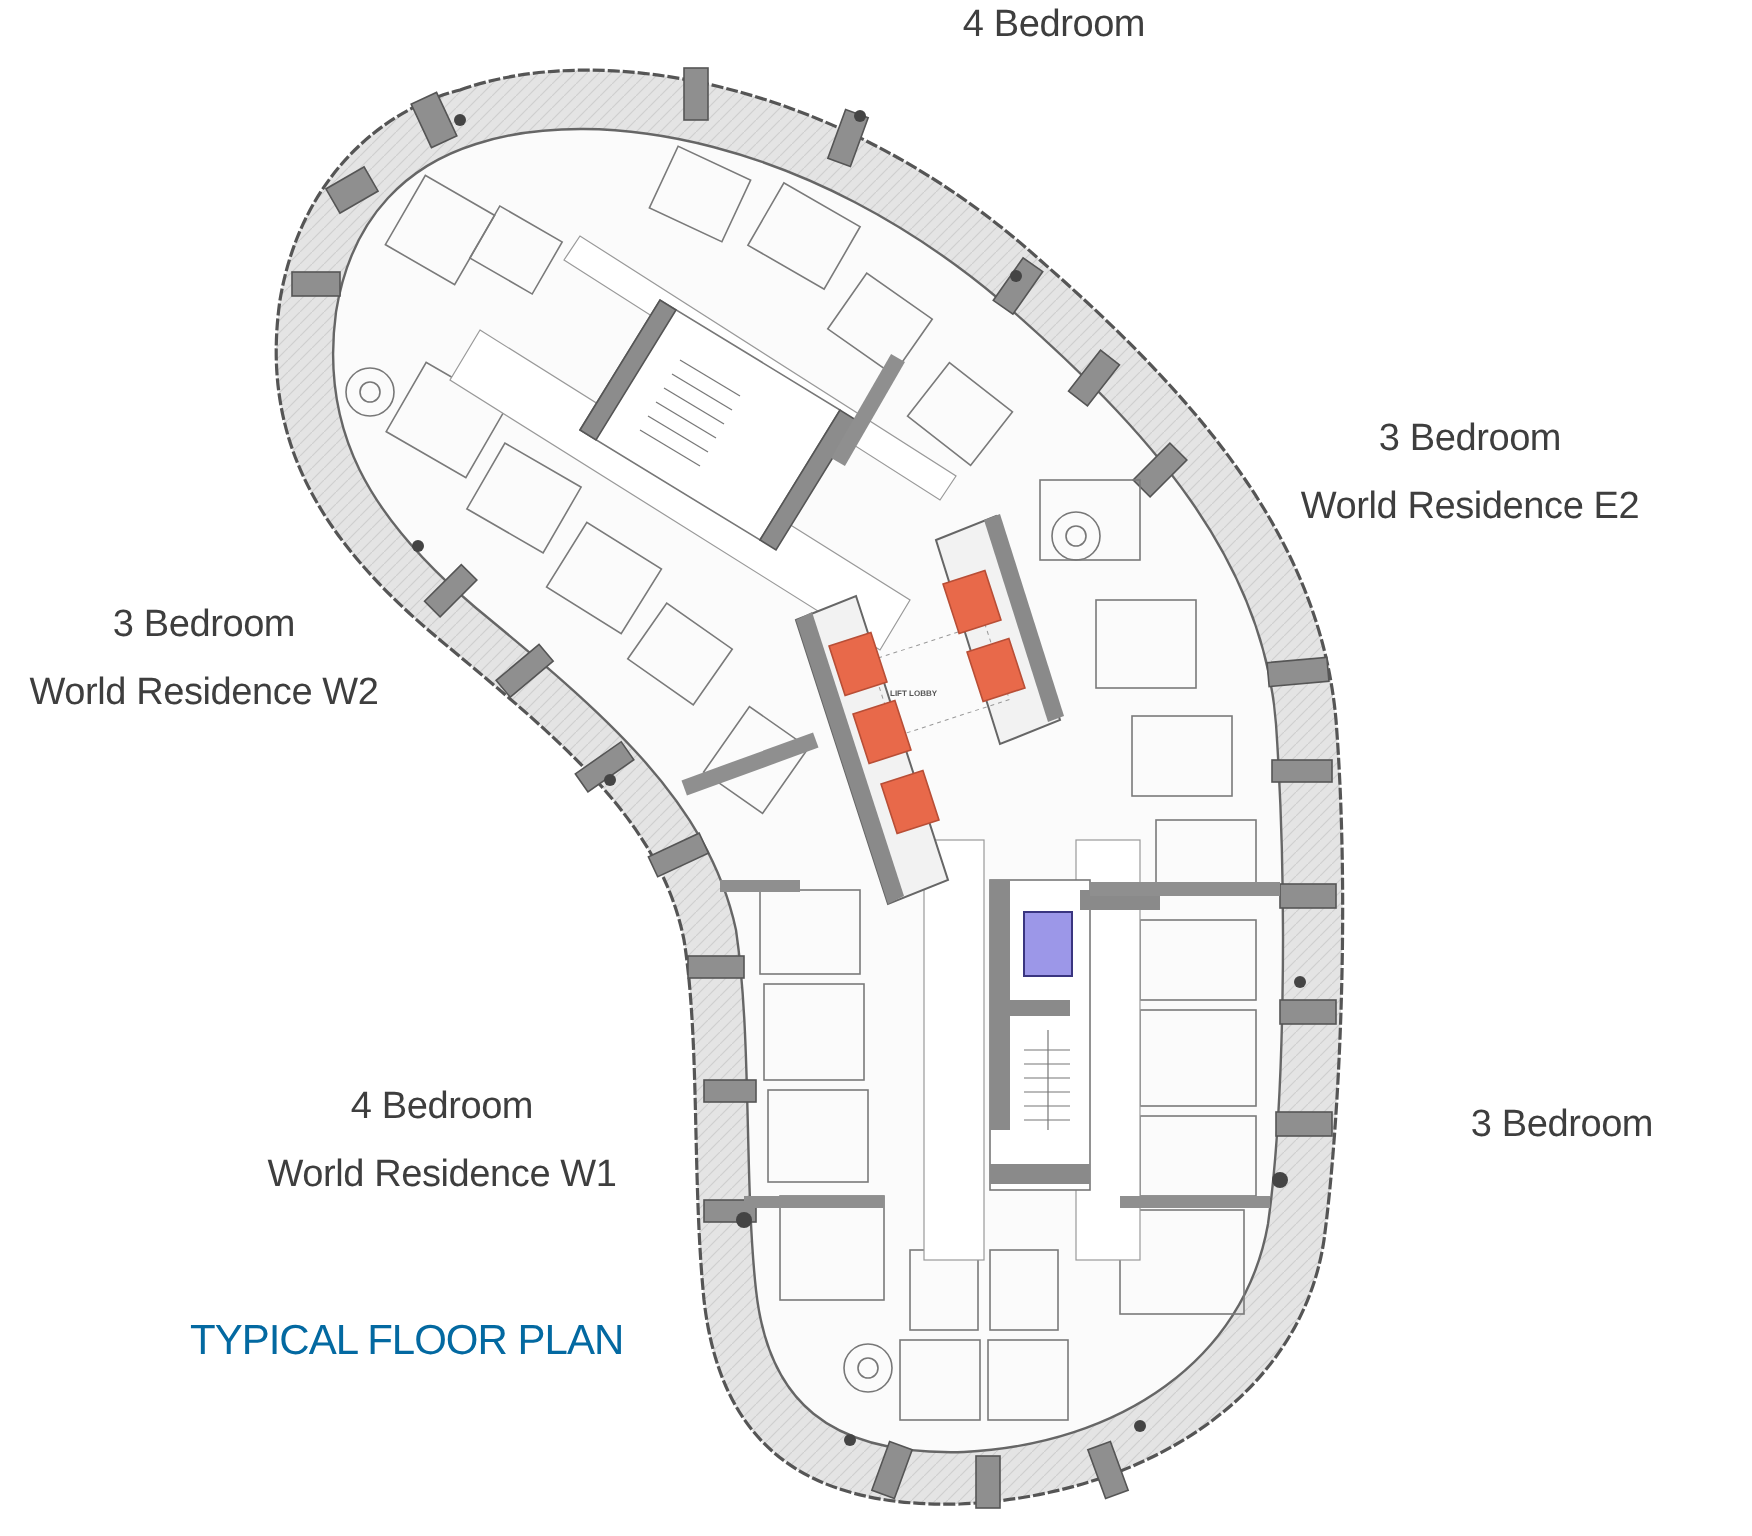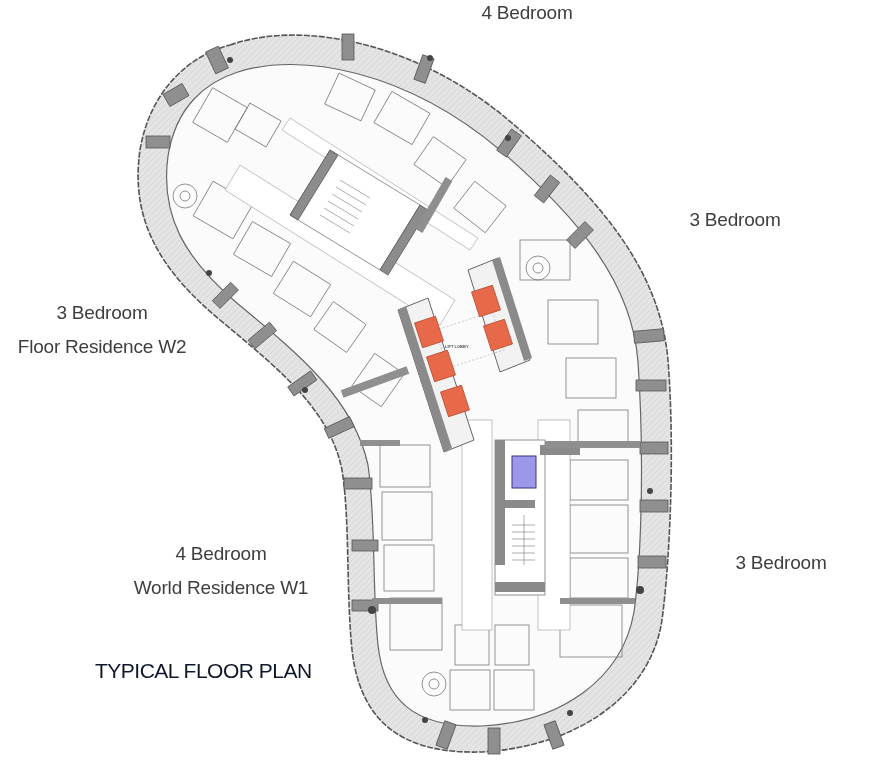--- a/index.html
+++ b/index.html
@@ -3,21 +3,21 @@
 <meta charset="utf-8">
 <style>
   html, body { margin:0; padding:0; background:#ffffff; }
   body { width:876px; height:768px; position:relative; overflow:hidden;
          font-family:"Liberation Sans", "DejaVu Sans", sans-serif; }
   .plan { position:absolute; left:0; top:0; width:876px; height:768px; }
   .label { position:absolute; color:#3e3e3e; font-weight:300; text-align:center;
            font-family:"Liberation Sans", "DejaVu Sans", sans-serif; white-space:nowrap;
            letter-spacing:-0.2px; }
   .label .l1, .label .l2 { display:block; font-size:19px; line-height:34px; }
-  .title { position:absolute; left:95px; top:656px; color:#0f172a; text-align:left;
+  .title { position:absolute; left:95px; top:656px; color:#0369a1; text-align:left;
            font-family:"Liberation Sans", "DejaVu Sans", sans-serif; }
   .title .t1 { display:block; font-size:21px; line-height:30px; letter-spacing:-0.5px; }
   .title .t2 { display:block; font-size:19px; line-height:30px; margin-top:6px; }
   .tiny { font-family:"Liberation Sans", sans-serif; font-size:4px; fill:#555; font-weight:bold; }
 </style>
 </head>
 <body>
 
 <svg class="plan" viewBox="0 0 876 768" xmlns="http://www.w3.org/2000/svg">
   <defs>
@@ -201,25 +201,26 @@
     <circle cx="570" cy="713" r="3"></circle>
   </g>
 </svg>
 
 <div class="label" style="left:437px; top:-4px; width:180px;">
   <span class="l1">4 Bedroom</span>
 </div>
 
 <div class="label" style="left:640px; top:203px; width:190px;">
   <span class="l1">3 Bedroom</span>
+  <span class="l2">World Residence E2</span>
 </div>
 
 <div class="label" style="left:4px; top:296px; width:196px;">
   <span class="l1">3 Bedroom</span>
-  <span class="l2">Floor Residence W2</span>
+  <span class="l2">World Residence W2</span>
 </div>
 
 <div class="label" style="left:125px; top:537px; width:192px;">
   <span class="l1">4 Bedroom</span>
   <span class="l2">World Residence W1</span>
 </div>
 
 <div class="label" style="left:686px; top:546px; width:190px;">
   <span class="l1">3 Bedroom</span>
 </div>

